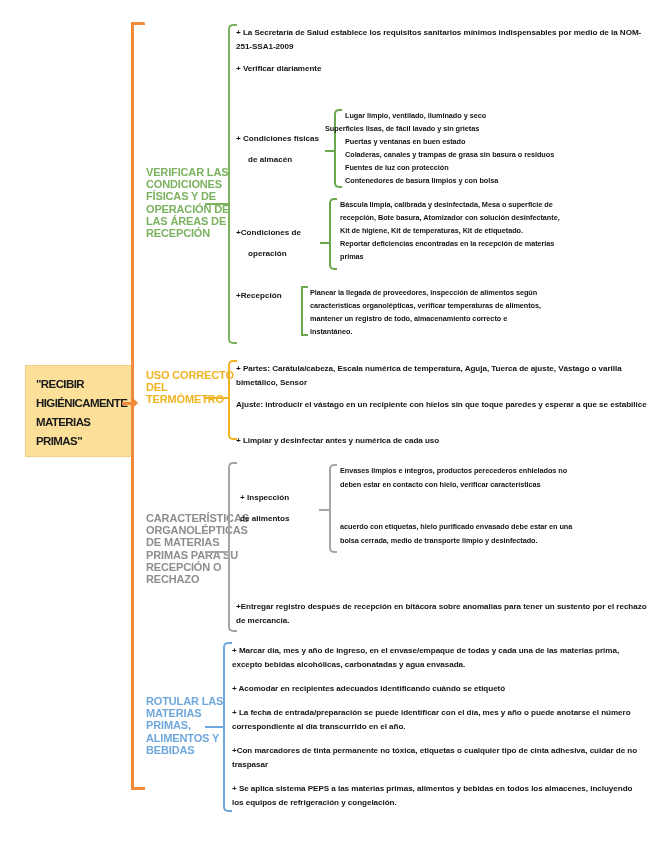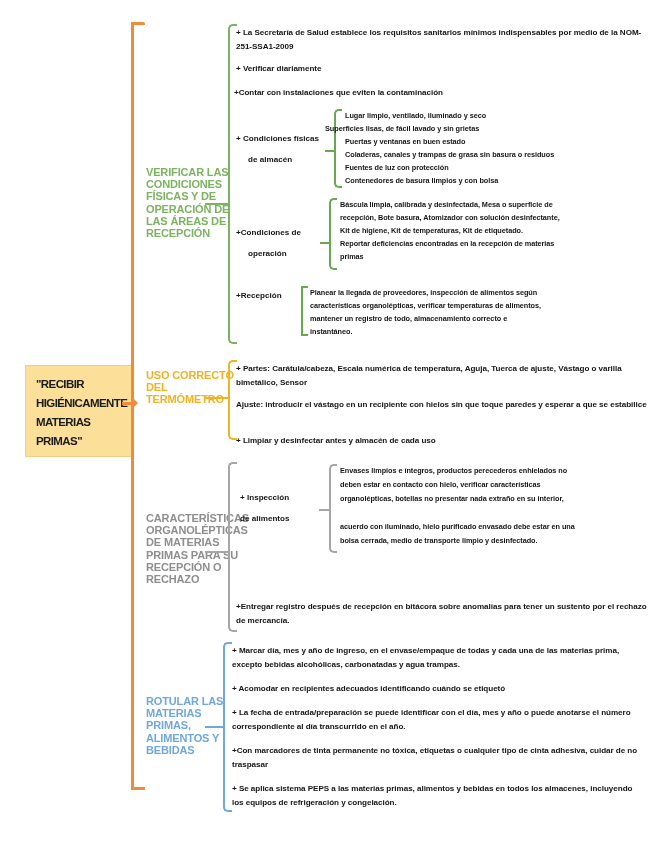--- a/index.html
+++ b/index.html
@@ -139,21 +139,20 @@
   <div class="trunk-cap bot"></div>
   <div class="trunk-arrow"></div>
   <div class="trunk-arrow2"></div>
 
   <div class="branch-label c-green" style="left:146px; top:166px;">VERIFICAR LAS CONDICIONES FÍSICAS Y DE OPERACIÓN DE LAS ÁREAS DE RECEPCIÓN</div>
   <div class="stub c-green" style="left:205px; top:203px; width:24px;"></div>
   <div class="bracket c-green" style="left:228px; top:24px; width:9px; height:320px;"></div>
 
   <div class="txt" style="left:236px; top:26px; width:410px;">+ La Secretaría de Salud establece los requisitos sanitarios mínimos indispensables por medio de la NOM-251-SSA1-2009</div>
   <div class="txt" style="left:236px; top:62px; width:410px;">+ Verificar diariamente</div>
-  <div class="txt" style="left:234px; top:86px; width:410px;">+Contar con instalaciones que eviten la contaminación</div>
 
   <div class="sub-label" style="left:236px; top:128px;">
     <span>+ Condiciones físicas</span>
     <span class="l2">de almacén</span>
   </div>
   <div class="stub c-greendk" style="left:325px; top:150px; width:10px; background:#6aa84f;"></div>
   <div class="bracket c-greendk" style="left:334px; top:109px; width:8px; height:79px;"></div>
   <div class="txt small" style="left:345px; top:110px; width:305px;">Lugar limpio, ventilado, iluminado y seco</div>
   <div class="txt small" style="left:325px; top:123px; width:305px;">Superficies lisas, de fácil lavado y sin grietas</div>
   <div class="txt small" style="left:345px; top:136px; width:305px;">Puertas y ventanas en buen estado</div>
@@ -180,42 +179,41 @@
   <div class="txt small" style="left:310px; top:287px; width:340px;">Planear la llegada de proveedores, inspección de alimentos según</div>
   <div class="txt small" style="left:310px; top:300px; width:340px;">características organolépticas, verificar temperaturas de alimentos,</div>
   <div class="txt small" style="left:310px; top:313px; width:340px;">mantener un registro de todo, almacenamiento correcto e</div>
   <div class="txt small" style="left:310px; top:326px; width:340px;">instantáneo.</div>
 
   <div class="branch-label c-yellow" style="left:146px; top:369px;">USO CORRECTO DEL TERMÓMETRO</div>
   <div class="stub c-yellow" style="left:205px; top:397px; width:24px;"></div>
   <div class="bracket c-yellow" style="left:228px; top:360px; width:9px; height:80px;"></div>
   <div class="txt" style="left:236px; top:362px; width:412px;">+ Partes: Carátula/cabeza, Escala numérica de temperatura, Aguja, Tuerca de ajuste, Vástago o varilla bimetálico, Sensor</div>
   <div class="txt" style="left:236px; top:398px; width:412px;">Ajuste: introducir el vástago en un recipiente con hielos sin que toque paredes y esperar a que se estabilice</div>
-  <div class="txt" style="left:236px; top:434px; width:412px;">+ Limpiar y desinfectar antes y almacén de cada uso</div>
+  <div class="txt" style="left:236px; top:434px; width:412px;">+ Limpiar y desinfectar antes y numérica de cada uso</div>
 
   <div class="branch-label c-grey" style="left:146px; top:512px;">CARACTERÍSTICAS ORGANOLÉPTICAS DE MATERIAS PRIMAS PARA SU RECEPCIÓN O RECHAZO</div>
   <div class="stub c-grey" style="left:205px; top:551px; width:24px;"></div>
   <div class="bracket c-grey" style="left:228px; top:462px; width:9px; height:170px;"></div>
 
   <div class="sub-label" style="left:240px; top:487px;">
     <span>+ Inspección</span>
     <span class="l2" style="padding-left:0;">de alimentos</span>
   </div>
   <div class="stub c-grey" style="left:319px; top:509px; width:11px;"></div>
   <div class="bracket c-grey" style="left:329px; top:464px; width:8px; height:89px;"></div>
   <div class="txt small" style="left:340px; top:465px; width:310px;">Envases limpios e íntegros, productos perecederos enhielados no</div>
   <div class="txt small" style="left:340px; top:479px; width:310px;">deben estar en contacto con hielo, verificar características</div>
-  <div class="txt small" style="left:340px; top:493px; width:310px;">organolépticas, botellas no presentar nada extraño en su interior,</div>
-  <div class="txt small" style="left:340px; top:521px; width:310px;">acuerdo con iluminado, hielo purificado envasado debe estar en una</div>
+  <div class="txt small" style="left:340px; top:521px; width:310px;">acuerdo con etiquetas, hielo purificado envasado debe estar en una</div>
   <div class="txt small" style="left:340px; top:535px; width:310px;">bolsa cerrada, medio de transporte limpio y desinfectado.</div>
 
   <div class="txt" style="left:236px; top:600px; width:412px;">+Entregar registro después de recepción en bitácora sobre anomalías para tener un sustento por el rechazo de mercancía.</div>
 
   <div class="branch-label c-blue" style="left:146px; top:695px;">ROTULAR LAS MATERIAS PRIMAS, ALIMENTOS Y BEBIDAS</div>
   <div class="stub c-blue" style="left:205px; top:726px; width:19px;"></div>
   <div class="bracket c-blue" style="left:223px; top:642px; width:9px; height:170px;"></div>
-  <div class="txt" style="left:232px; top:644px; width:414px;">+ Marcar día, mes y año de ingreso, en el envase/empaque de todas y cada una de las materias prima, excepto bebidas alcohólicas, carbonatadas y agua trampas.</div>
+  <div class="txt" style="left:232px; top:644px; width:414px;">+ Marcar día, mes y año de ingreso, en el envase/empaque de todas y cada una de las materias prima, excepto bebidas alcohólicas, carbonatadas y agua envasada.</div>
   <div class="txt" style="left:232px; top:682px; width:414px;">+ Acomodar en recipientes adecuados identificando cuándo se etiquetó</div>
   <div class="txt" style="left:232px; top:706px; width:414px;">+ La fecha de entrada/preparación se puede identificar con el día, mes y año o puede anotarse el número correspondiente al día transcurrido en el año.</div>
   <div class="txt" style="left:232px; top:744px; width:414px;">+Con marcadores de tinta permanente no tóxica, etiquetas o cualquier tipo de cinta adhesiva, cuidar de no traspasar</div>
   <div class="txt" style="left:232px; top:782px; width:414px;">+ Se aplica sistema PEPS a las materias primas, alimentos y bebidas en todos los almacenes, incluyendo los equipos de refrigeración y congelación.</div>
 
 </div>
 
 </body></html>

